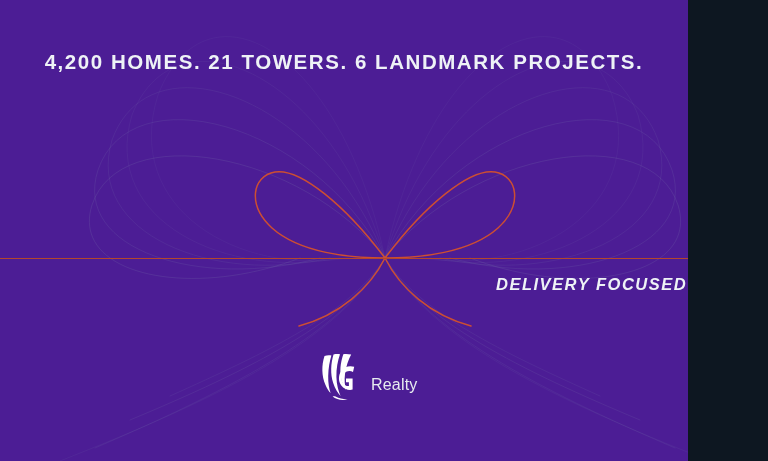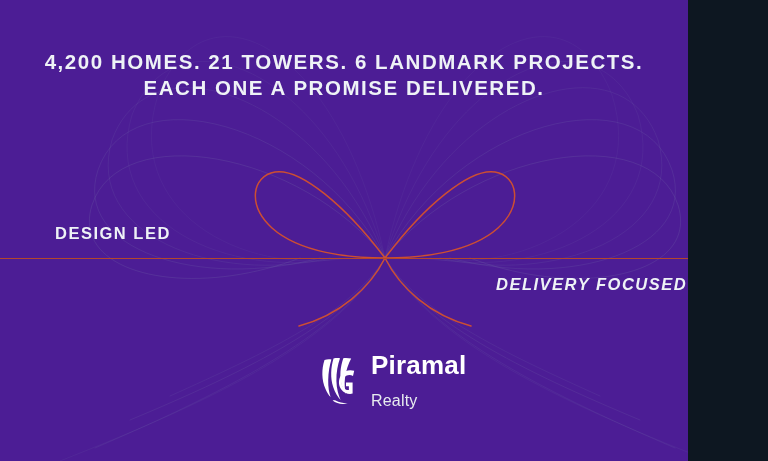--- a/index.html
+++ b/index.html
@@ -136,35 +136,32 @@
       <path d="M385 258 C 425 205, 470 168, 495 172 C 518 176, 523 205, 498 228 C 470 253, 420 258, 385 258 Z" opacity="0.95"></path>
 
       <path d="M385 258 C 370 288, 340 315, 299 326" opacity="0.95"></path>
 
       <path d="M385 258 C 400 288, 430 315, 471 326" opacity="0.95"></path>
     </g>
   </svg>
 
   <div class="headline">
     <span>4,200 HOMES. 21 TOWERS. 6 LANDMARK PROJECTS.</span>
-    <span class="line2">EACH ONE A PROMISE DELIVERED.</span>
   </div>
 
-  <div class="side-label" id="label-left">DESIGN LED</div>
   <div class="side-label" id="label-right">DELIVERY FOCUSED</div>
 
   <div id="logo">
     <svg id="logo-mark" viewBox="0 0 44 50" aria-hidden="true">
       <g fill="#ffffff">
         <path d="M6.5 4 C 3.5 13, 3.5 24, 7.5 33 C 9.2 37, 11 39.5, 12.6 41 C 11.2 37, 10 31, 10.2 24 C 10.4 16, 11.7 9, 13.4 3.5 C 11.5 3.0, 8.6 3.1, 6.5 4 Z"></path>
         <path d="M15.5 2.5 C 12.8 11.5, 12.2 22, 15.2 31 C 17.0 36.4, 19.8 41, 22.6 44 C 20.4 39, 18.6 32.5, 18.4 25 C 18.2 16.5, 19.8 8.5, 22.0 2.2 C 19.8 1.9, 17.4 2.0, 15.5 2.5 Z"></path>
         <path d="M25.3 2.2 C 22.4 10.5, 21.3 20, 23.6 28.5 C 24.6 32.2, 26.2 35.5, 28.0 38 C 26.8 33.5, 26.2 28, 27.0 22 C 28.0 14.5, 30.5 7.5, 33.2 2.6 C 30.8 2.0, 27.6 1.9, 25.3 2.2 Z"></path>
         <path d="M36.2 14.8 C 31.6 13.2, 26.6 14.6, 23.6 18.4 C 20.2 22.7, 20.1 29.1, 23.3 33.4 C 26.0 37.0, 30.4 38.6, 34.6 37.6 L 34.6 26.6 L 28.0 26.6 L 28.0 30.2 L 30.9 30.2 L 30.9 34.0 C 28.6 34.2, 26.3 33.1, 25.0 31.2 C 23.1 28.5, 23.3 24.6, 25.4 22.0 C 27.7 19.2, 31.7 18.3, 35.0 19.9 Z"></path>
         <path d="M14.6 44.5 C 18.6 47.8, 24.6 48.8, 29.8 47.2 C 25.8 47.4, 21.4 46.6, 17.6 44.6 C 16.6 44.1, 15.5 44.2, 14.6 44.5 Z"></path>
       </g>
     </svg>
     <div class="logo-words">
-      <span class="logo-name">Piramal</span>
       <span class="logo-sub">Realty</span>
     </div>
   </div>
 
 </div>
 
 </body></html>

